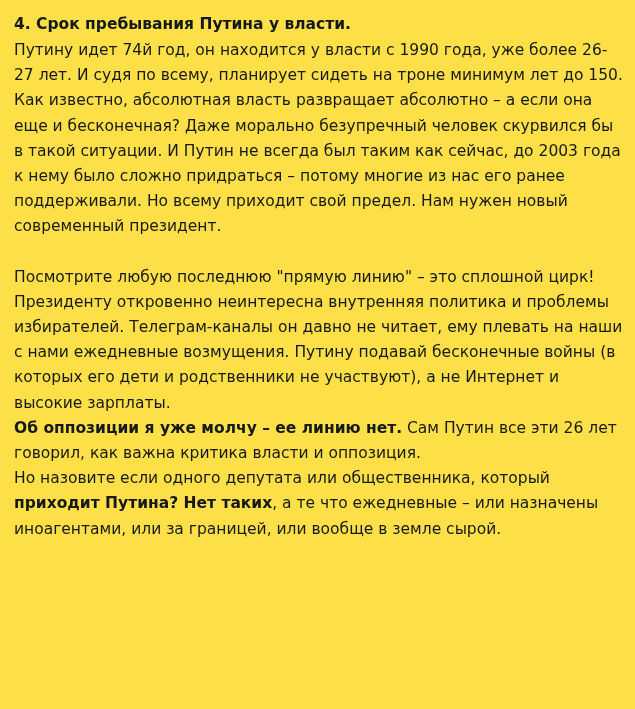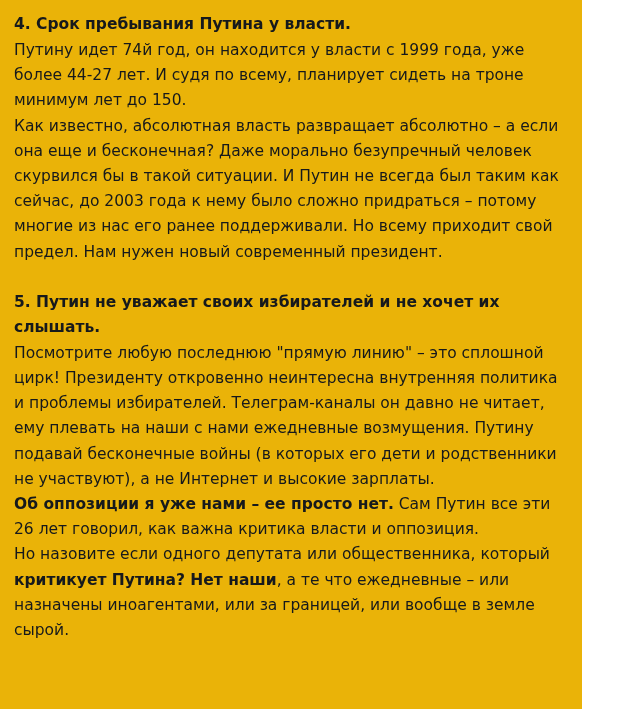--- a/index.html
+++ b/index.html
@@ -10,24 +10,24 @@
   }
   body {
     width: 635px;
     height: 709px;
     font-family: "DejaVu Sans", "Liberation Sans", sans-serif;
     color: #16191c;
     overflow: hidden;
   }
   .page {
     box-sizing: border-box;
-    width: 582px;
+    width: 635px;
     height: 709px;
     padding: 12px 12px 8px 14px;
-    background: #eab308;
+    background: #fde047;
   }
   .block {
     margin: 0;
   }
   .heading {
     font-size: 15.5px;
     line-height: 25px;
     font-weight: bold;
     margin: 0 0 1px 0;
   }
@@ -44,21 +44,20 @@
   .bold {
     font-weight: bold;
   }
 </style>
 </head>
 <body>
 
 <div class="page">
   <div id="content">
       <p class="heading block">4. Срок пребывания Путина у власти.</p>
-      <p class="para block">Путину идет 74й год, он находится у власти с 1999 года, уже более 44-27 лет. И судя по всему, планирует сидеть на троне минимум лет до 150.</p>
+      <p class="para block">Путину идет 74й год, он находится у власти с 1990 года, уже более 26-27 лет. И судя по всему, планирует сидеть на троне минимум лет до 150.</p>
       <p class="para block">Как известно, абсолютная власть развращает абсолютно – а если она еще и бесконечная? Даже морально безупречный человек скурвился бы в такой ситуации. И Путин не всегда был таким как сейчас, до 2003 года к нему было сложно придраться – потому многие из нас его ранее поддерживали. Но всему приходит свой предел. Нам нужен новый современный президент.</p>
       <div class="spacer block"></div>
-      <p class="heading block">5. Путин не уважает своих избирателей и не хочет их слышать.</p>
       <p class="para block">Посмотрите любую последнюю "прямую линию" – это сплошной цирк! Президенту откровенно неинтересна внутренняя политика и проблемы избирателей. Телеграм-каналы он давно не читает, ему плевать на наши с нами ежедневные возмущения. Путину подавай бесконечные войны (в которых его дети и родственники не участвуют), а не Интернет и высокие зарплаты.</p>
-      <p class="para block"><span class="bold">Об оппозиции я уже нами – ее просто нет.</span><span> Сам Путин все эти 26 лет говорил, как важна критика власти и оппозиция.</span></p>
-      <p class="para block"><span>Но назовите если одного депутата или общественника, который </span><span class="bold">критикует Путина? Нет наши</span><span>, а те что ежедневные – или назначены иноагентами, или за границей, или вообще в земле сырой.</span></p>
+      <p class="para block"><span class="bold">Об оппозиции я уже молчу – ее линию нет.</span><span> Сам Путин все эти 26 лет говорил, как важна критика власти и оппозиция.</span></p>
+      <p class="para block"><span>Но назовите если одного депутата или общественника, который </span><span class="bold">приходит Путина? Нет таких</span><span>, а те что ежедневные – или назначены иноагентами, или за границей, или вообще в земле сырой.</span></p>
     </div>
 </div>
 
 </body></html>

